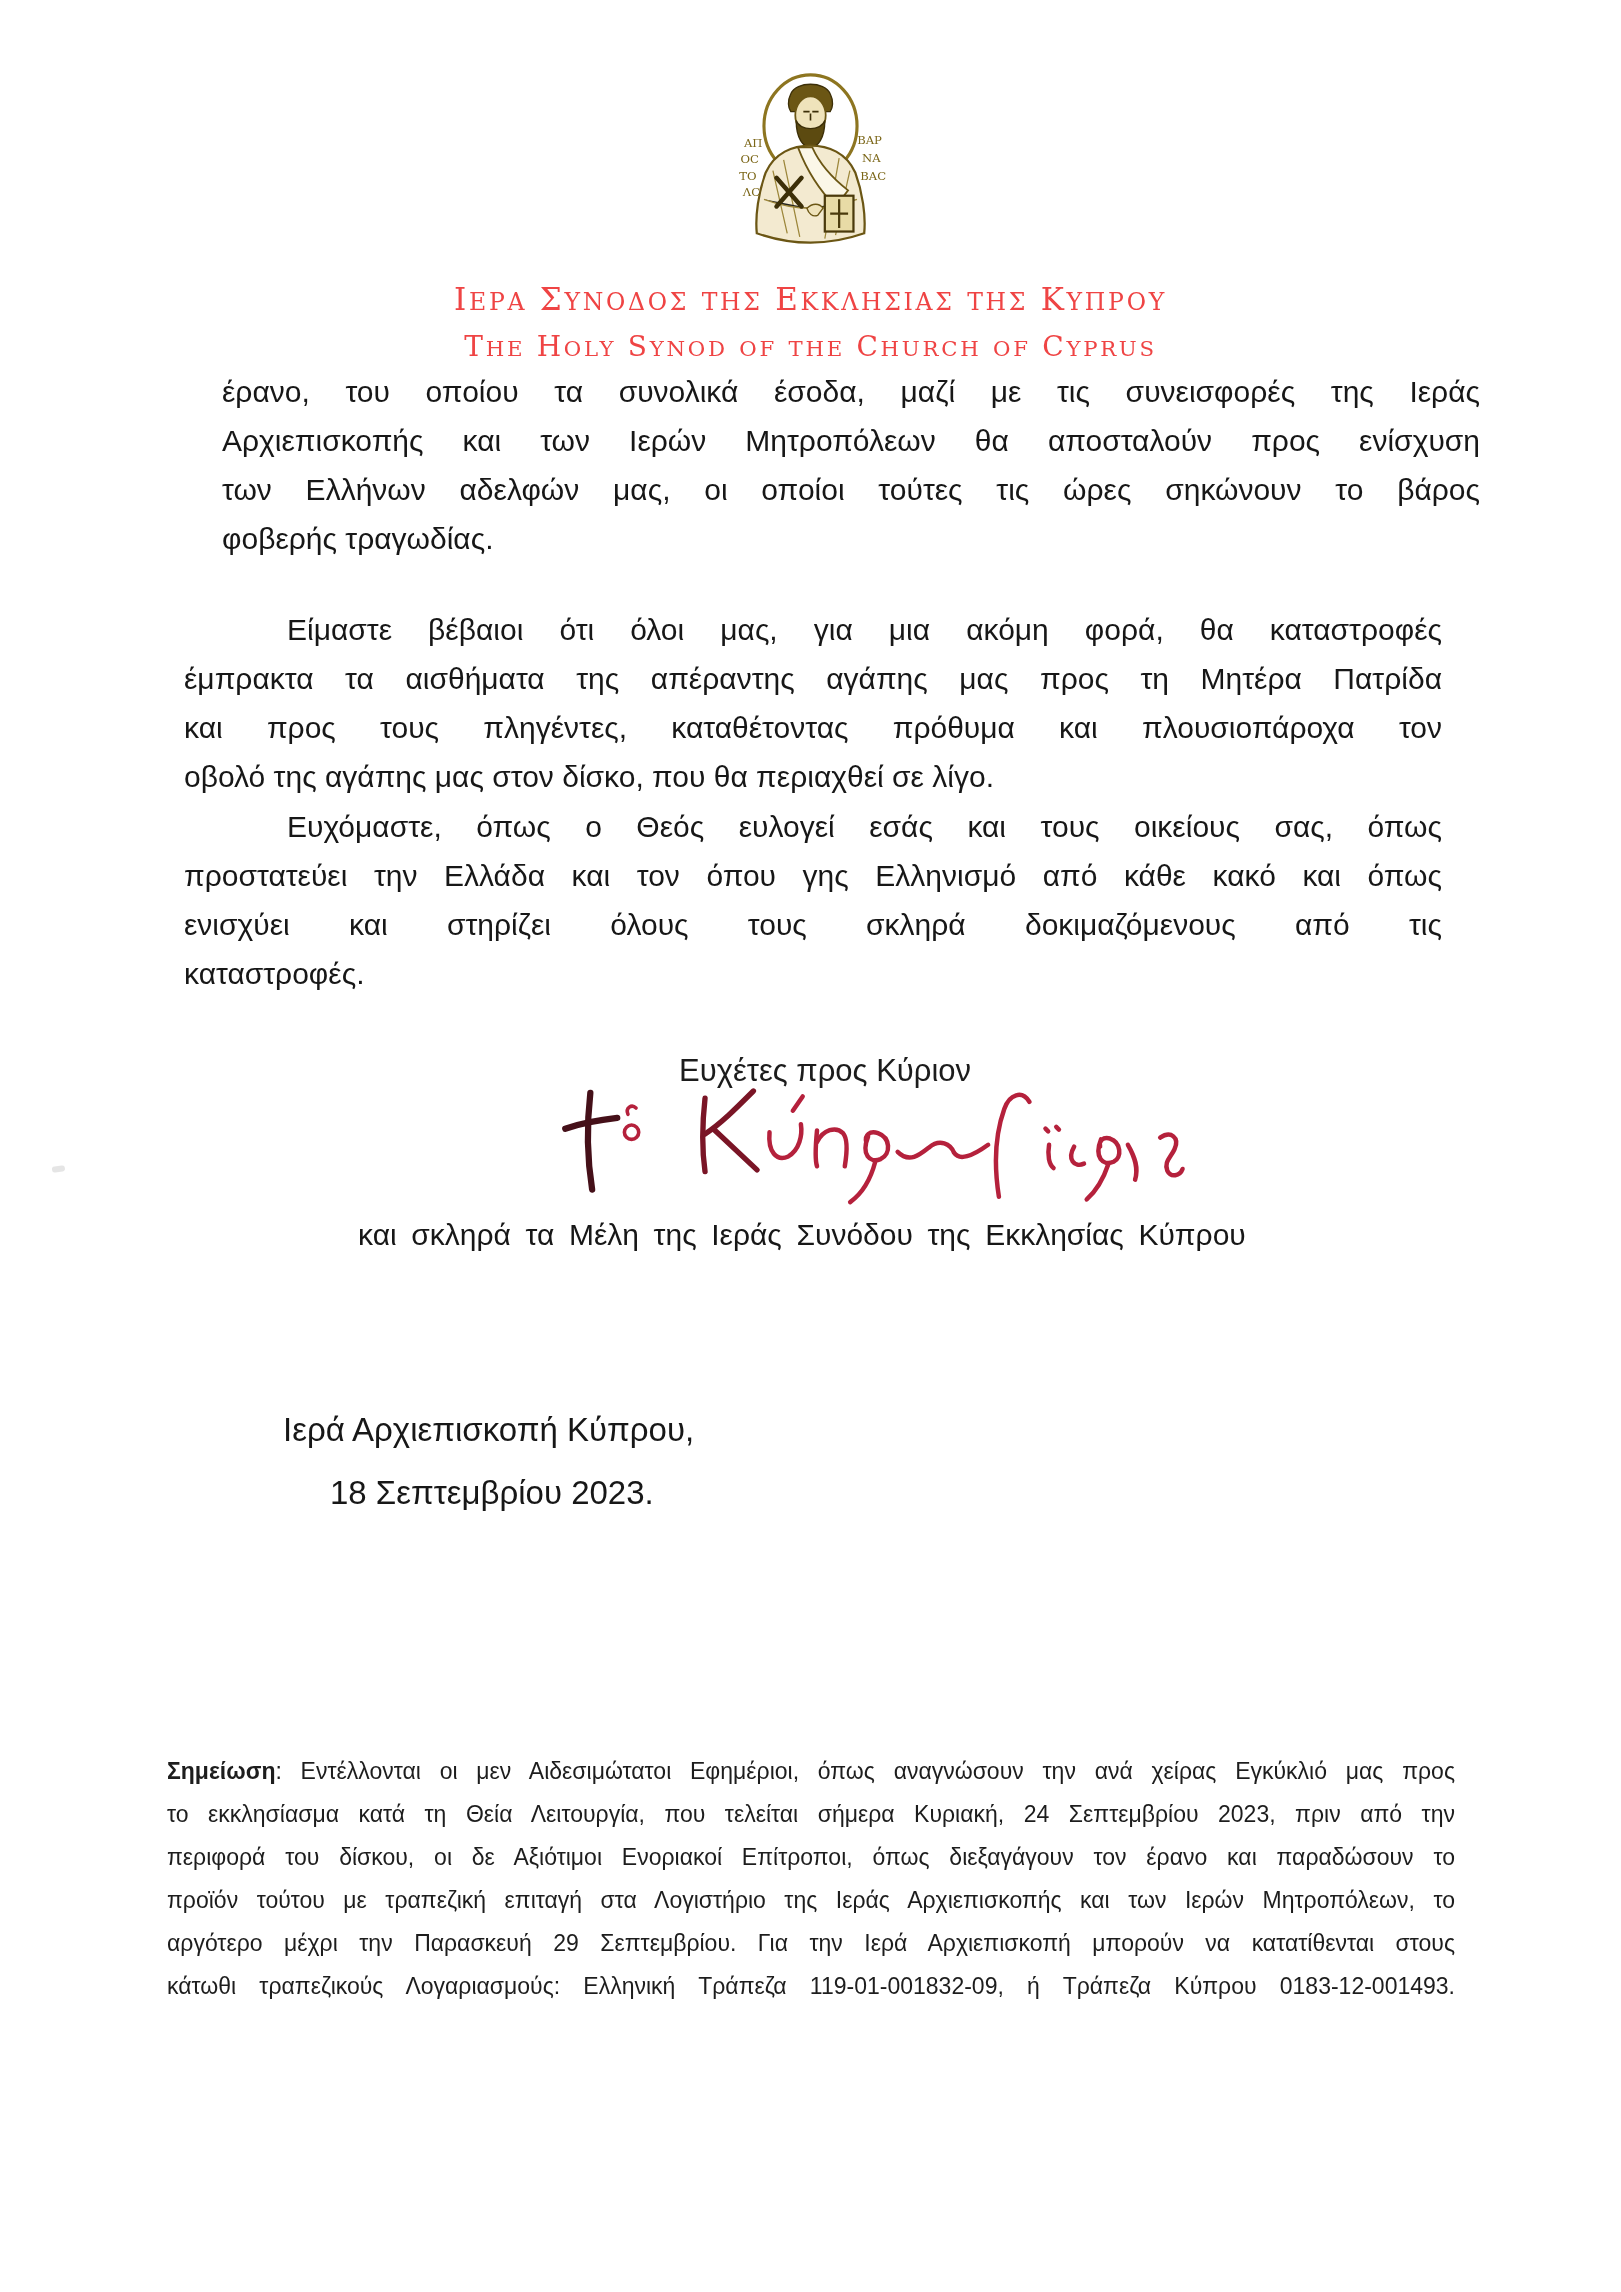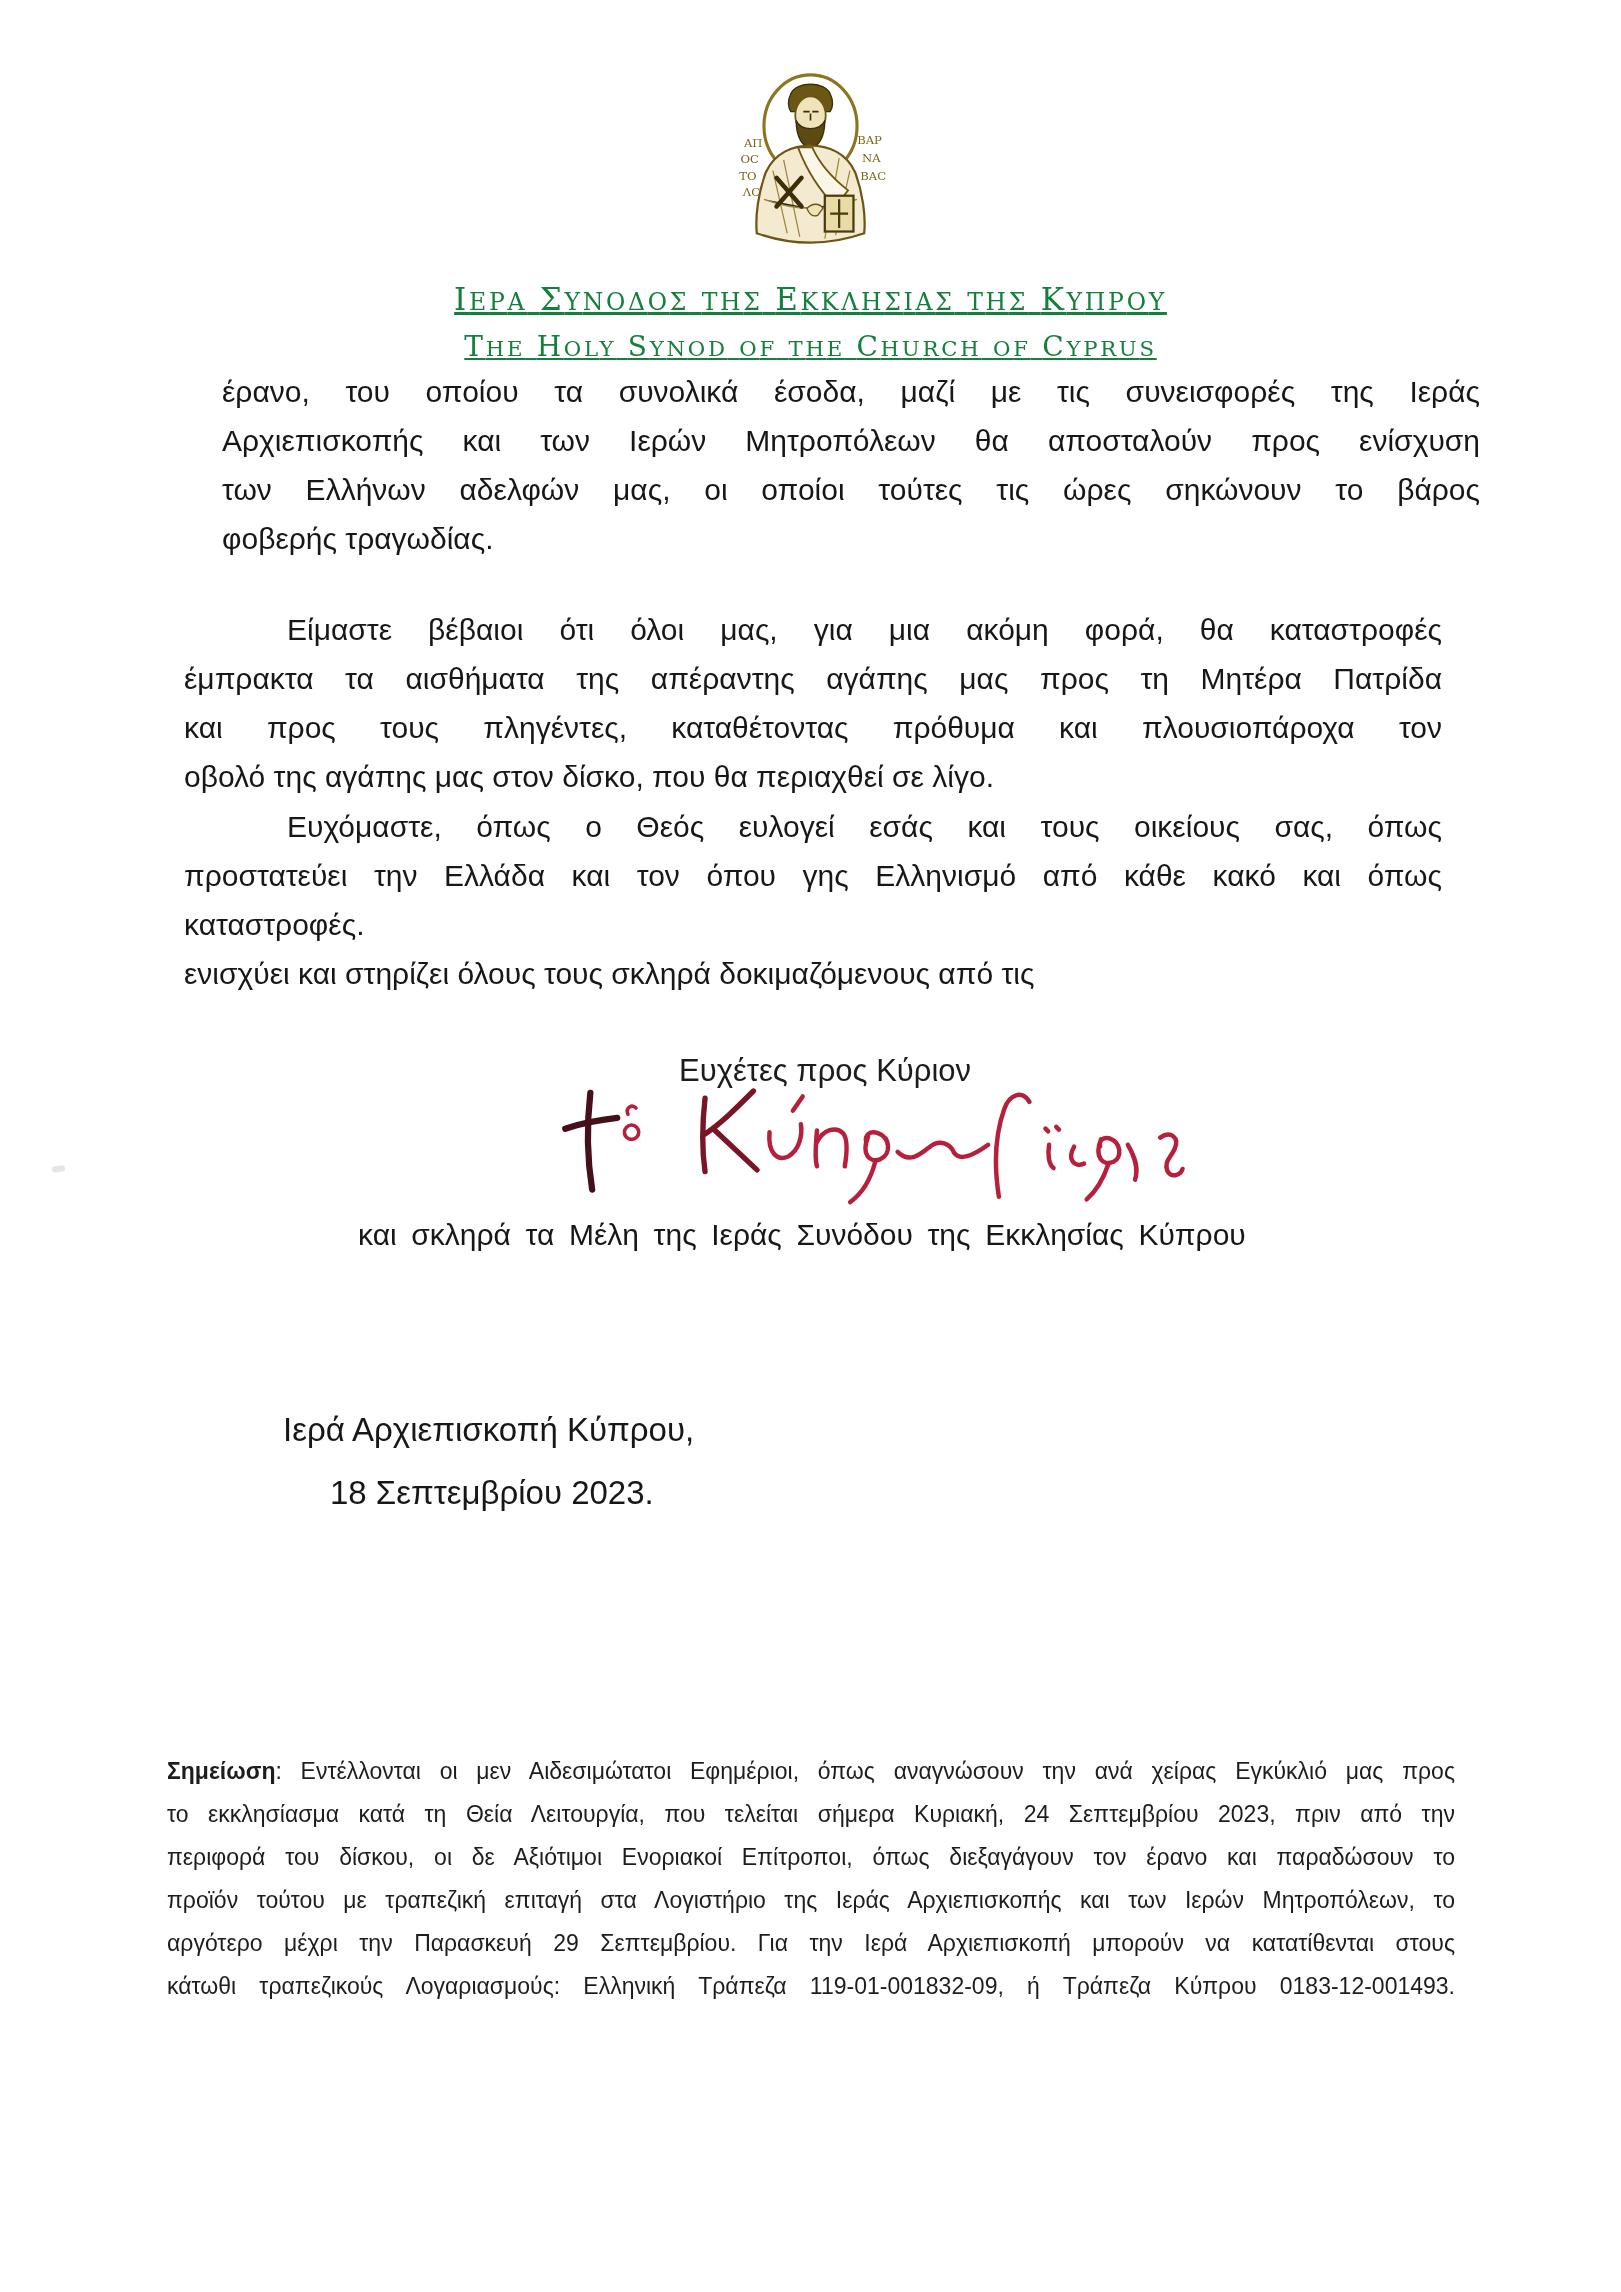--- a/index.html
+++ b/index.html
@@ -10,21 +10,21 @@
     background:#ffffff;
     font-family:"Liberation Sans","DejaVu Sans",sans-serif;
     color:#1b1b1b;
     overflow:hidden;
   }
   
   .emblem{position:absolute;left:721px;top:56px;width:179px;height:215px;}
   .org-line{
     position:absolute;left:0;width:1621px;text-align:center;
     font-family:"DejaVu Serif","Liberation Serif",serif;
-    color:#15803d;letter-spacing:2.7px;white-space:nowrap;text-decoration:underline;
+    color:#ef4444;letter-spacing:2.7px;white-space:nowrap;
   }
   .org-greek{top:281px;font-size:31px;}
   .org-english{top:330px;font-size:28px;}
   .org-line .bc{font-size:1em;}
   .org-line .sc{font-size:0.76em;}
   
   .para{
     position:absolute;left:184px;width:1258px;
     font-size:30px;line-height:49px;color:#171717;
   }
@@ -127,22 +127,22 @@
     </div>
   <div class="para p2 indent">
       <div class="tline">Είμαστε βέβαιοι ότι όλοι μας, για μια ακόμη φορά, θα καταστροφές</div>
       <div class="tline">έμπρακτα τα αισθήματα της απέραντης αγάπης μας προς τη Μητέρα Πατρίδα</div>
       <div class="tline">και προς τους πληγέντες, καταθέτοντας πρόθυμα και πλουσιοπάροχα τον</div>
       <div class="tline">οβολό της αγάπης μας στον δίσκο, που θα περιαχθεί σε λίγο.</div>
     </div>
   <div class="para p3 indent">
       <div class="tline">Ευχόμαστε,  όπως ο Θεός  ευλογεί εσάς και τους οικείους σας, όπως</div>
       <div class="tline">προστατεύει την Ελλάδα και τον όπου γης Ελληνισμό από κάθε κακό και όπως</div>
+      <div class="tline">ενισχύει και στηρίζει όλους τους σκληρά δοκιμαζόμενους  από τις</div>
       <div class="tline">καταστροφές.</div>
-      <div class="tline">ενισχύει και στηρίζει όλους τους σκληρά δοκιμαζόμενους  από τις</div>
     </div>
 
   <div class="prayer">Ευχέτες  προς Κύριον</div>
 
   <svg class="signature" viewBox="0 0 740 175" role="img" aria-label="† ο Κύπρου Γεώργιος">
     <g fill="none" stroke-linecap="round" stroke-linejoin="round">
 
       <g stroke="#451019" stroke-width="7">
         <path d="M64 22 C61 48 59 86 66 130"></path>
         <path d="M36 62 C54 56 76 52 94 50"></path>

